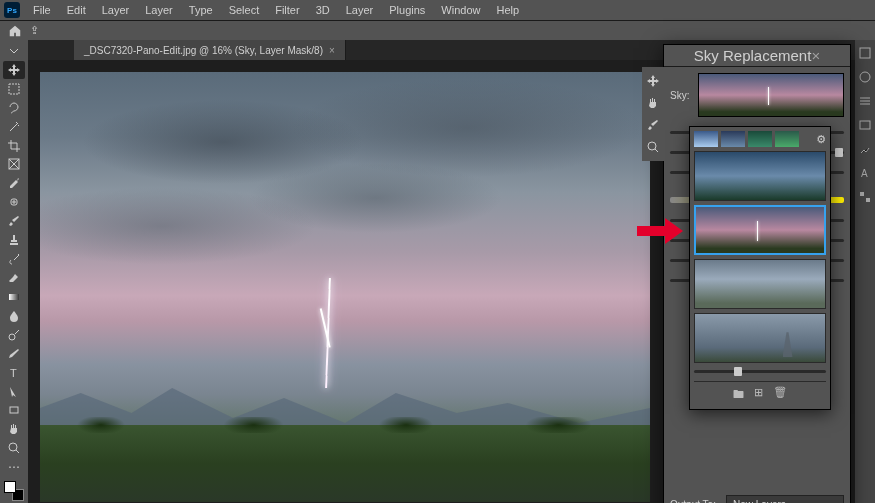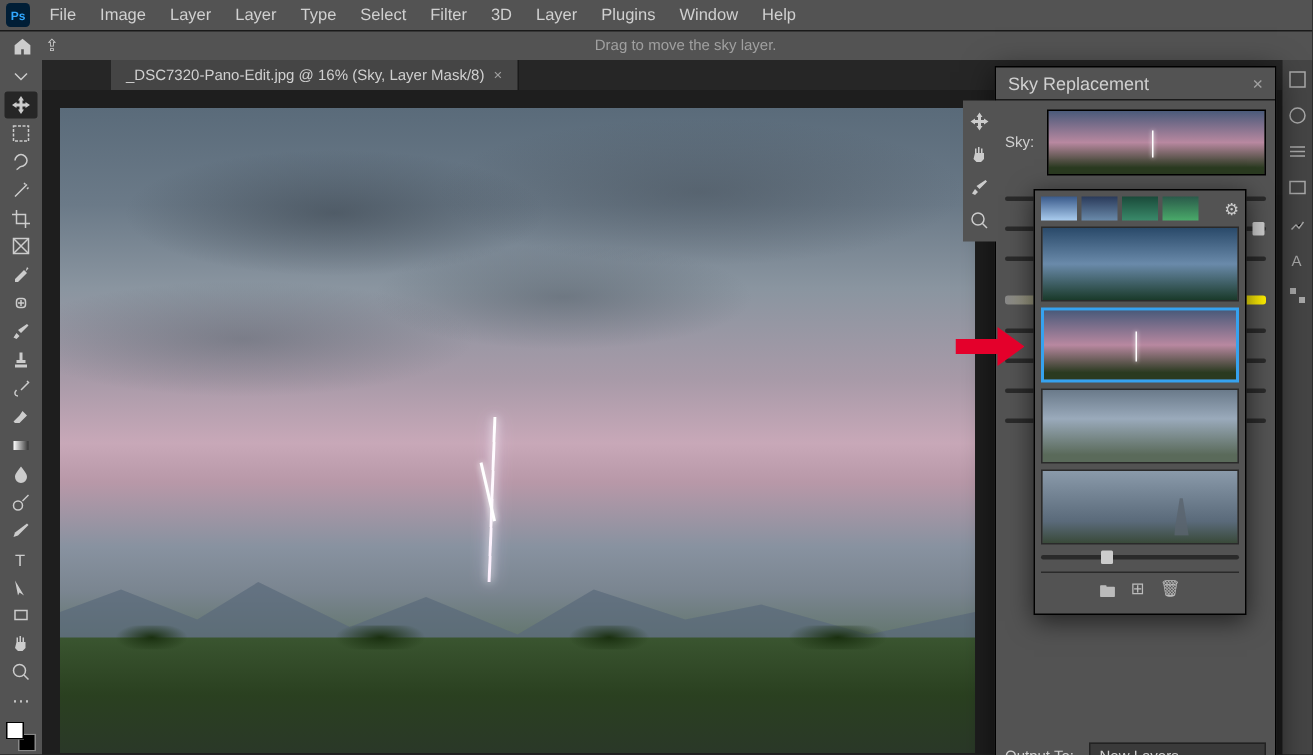--- a/index.html
+++ b/index.html
@@ -62,21 +62,21 @@
   
   .lightning{position:absolute;left:47%;top:48%;width:2px;height:110px;background:linear-gradient(180deg,#fff,#fef0ff);box-shadow:0 0 6px #fff,0 0 12px #e8d0ff;transform:rotate(2deg);}
   .lightning::after{content:"";position:absolute;top:30px;left:-3px;width:2px;height:40px;background:#fff;box-shadow:0 0 4px #fff;transform:rotate(-15deg);}
 
   
   .right-strip{width:20px;background:var(--bg-panel-dark);display:flex;flex-direction:column;align-items:center;padding-top:6px;gap:10px;}
   .right-strip .strip-icon{width:14px;height:14px;}
   
   
   .dialog{position:absolute;top:44px;right:24px;width:188px;background:var(--bg-panel);border:1px solid #000;box-shadow:0 4px 20px rgba(0,0,0,.6);}
-  .dlg-title{height:22px;display:flex;align-items:center;justify-content:space-between;padding:0 8px;font-size:12px;border-bottom:1px solid var(--border);}
+  .dlg-title{height:22px;display:flex;align-items:center;justify-content:center;padding:0 8px;font-size:15px;border-bottom:1px solid var(--border);}
   .dlg-close{cursor:pointer;color:var(--text-dim);}
   .dlg-body{padding:6px;}
   .dlg-toolcol{position:absolute;left:-22px;top:22px;width:22px;background:var(--bg-panel);display:flex;flex-direction:column;gap:2px;padding:4px 0;align-items:center;}
   .dlg-toolcol .tool{height:20px;}
   
   .sky-preview-row{display:flex;align-items:center;gap:6px;margin-bottom:6px;}
   .sky-label{font-size:10px;min-width:22px;}
   .sky-main-preview{flex:1;height:44px;background:linear-gradient(180deg,#4a5a6a 0%,#7a8590 60%,#3a5030 100%);border:1px solid #000;position:relative;}
   .sky-main-preview::after{content:"▾";position:absolute;right:4px;bottom:2px;color:#ccc;font-size:9px;}
   
@@ -120,39 +120,38 @@
   .mini2{background:linear-gradient(#2a3a5a,#6a8aaa);}
   .mini3{background:linear-gradient(#1a4a3a,#3a8a6a);}
   .mini4{background:linear-gradient(#2a5a4a,#4aaa6a);}
 </style>
 </head>
 <body>
 
 <div class="menubar">
   <div class="ps-logo">Ps</div>
   <div class="menu-item">File</div>
-  <div class="menu-item">Image</div>
+  <div class="menu-item">Edit</div>
   <div class="menu-item">Layer</div>
   <div class="menu-item">Layer</div>
   <div class="menu-item">Type</div>
   <div class="menu-item">Select</div>
   <div class="menu-item">Filter</div>
   <div class="menu-item">3D</div>
   <div class="menu-item">Layer</div>
   <div class="menu-item">Plugins</div>
   <div class="menu-item">Window</div>
   <div class="menu-item">Help</div>
 </div>
 
 <div class="optionsbar">
   <svg class="home-icon" viewBox="0 0 16 16">
       <path fill="#ccc" d="M8 2l6 5v7H9v-4H7v4H2V7z"></path>
     </svg>
   <span style="color:#ccc;">⇪</span>
-  <div class="hint-text">Drag to move the sky layer.</div>
 </div>
 
 <div class="main">
 
   <div class="toolbar">
     <div class="tool">
         <svg viewBox="0 0 14 14">
           <path stroke="#ccc" fill="none" d="M3 5l4 4 4-4"></path>
         </svg>
       </div>

